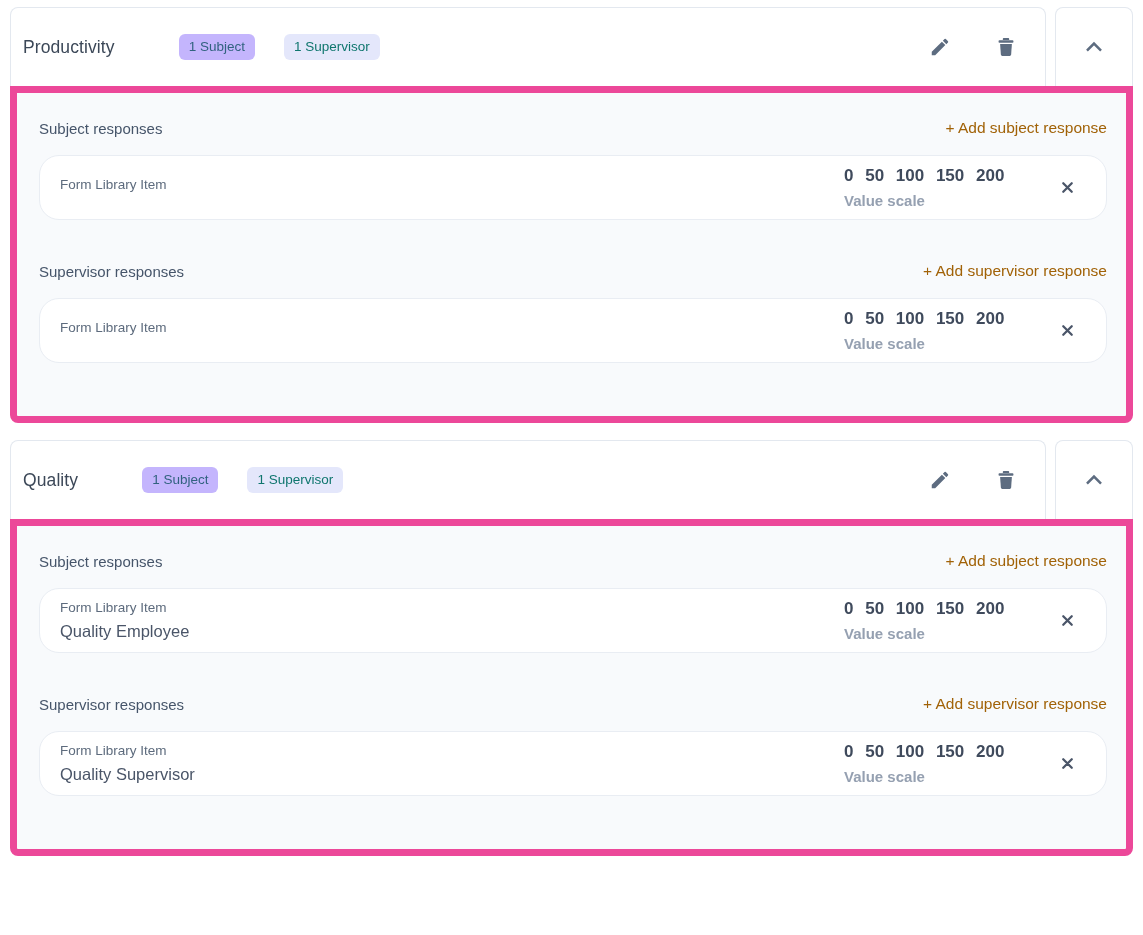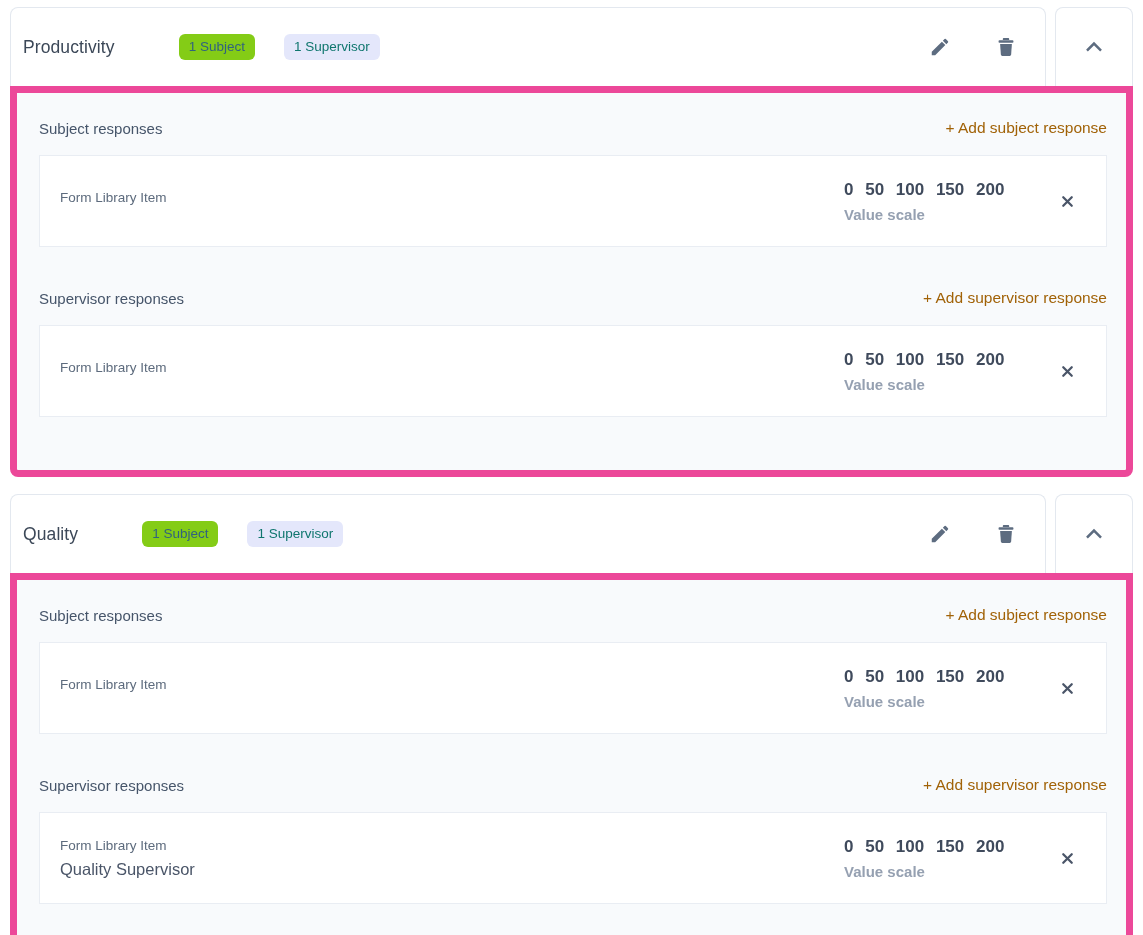--- a/index.html
+++ b/index.html
@@ -20,21 +20,21 @@
     border-radius: 8px 8px 0 0;
     display: flex; align-items: center;
     padding: 0 26px 0 12px;
     gap: 16px;
   }
   .title { font-size: 17.5px; color: #3c4858; letter-spacing: .1px; }
   .badge {
     margin-left: 13px; padding: 5px 10px 6px 10px;
     border-radius: 6px; font-size: 13.5px; white-space: nowrap;
   }
-  .badge.subject     { background: #84cc16; color: #31627f; margin-left: 48px; }
+  .badge.subject     { background: #c4b5fd; color: #31627f; margin-left: 48px; }
   .badge.supervisor  { background: #e4e7fb; color: #0f766e; }
   .spacer { flex: 1; }
   .icon-btn {
     background: none; border: none; cursor: pointer;
     width: 26px; height: 26px; margin-left: 24px;
     display: flex; align-items: center; justify-content: center;
   }
   .collapse-box {
     width: 78px; background: #ffffff; cursor: pointer;
     border: 1px solid #e3e8ef; border-bottom: none;
@@ -53,22 +53,22 @@
   .section-head {
     display: flex; justify-content: space-between; align-items: center;
     margin-bottom: 18px;
   }
   .section-title { font-size: 15px; color: #46556a; }
   .add-link {
     font-size: 15.5px; color: #a16207; text-decoration: none; cursor: pointer;
   }
 
   .item-card {
-    background: #ffffff; border: 1px solid #e9edf3; border-radius: 0;
-    height: 92px; display: flex; align-items: center;
+    background: #ffffff; border: 1px solid #e9edf3; border-radius: 20px;
+    height: 65px; display: flex; align-items: center;
     padding: 0 30px 0 20px;
   }
   .item-left { flex: 1; }
   .item-type { font-size: 13.5px; color: #5d6b7d; margin-bottom: 7px; }
   .item-name { font-size: 16.5px; color: #4a5568; }
   .item-scale { margin-right: 34px; min-width: 180px; font-weight: bold; }
   .scale-values { font-size: 17px; color: #3f4a5c; word-spacing: 7px; margin-bottom: 6px; white-space: nowrap; }
   .scale-label { font-size: 15px; color: #95a0b1; }
   .x-btn {
     background: none; border: none; cursor: pointer;
@@ -200,20 +200,21 @@
     <div class="card-body">
 
       <div class="section">
         <div class="section-head">
           <span class="section-title">Subject responses</span>
           <a class="add-link">+ Add subject response</a>
         </div>
         <div class="item-card">
           <div class="item-left">
             <div class="item-type">Form Library Item</div>
+            <div class="item-name">Quality Employee</div>
           </div>
           <div class="item-scale">
             <div class="scale-values">0 50 100 150 200</div>
             <div class="scale-label">Value scale</div>
           </div>
           <button class="x-btn">
             <svg viewBox="0 0 24 24" width="15" height="15" stroke="#4a5568">
                 <use href="#ic-x"></use>
               </svg>
           </button>

